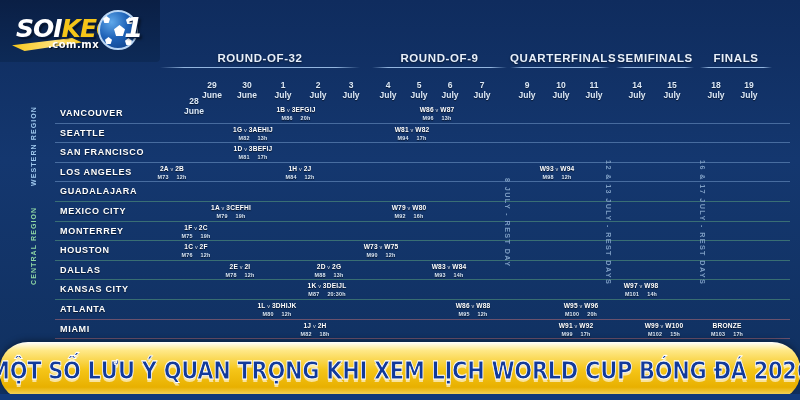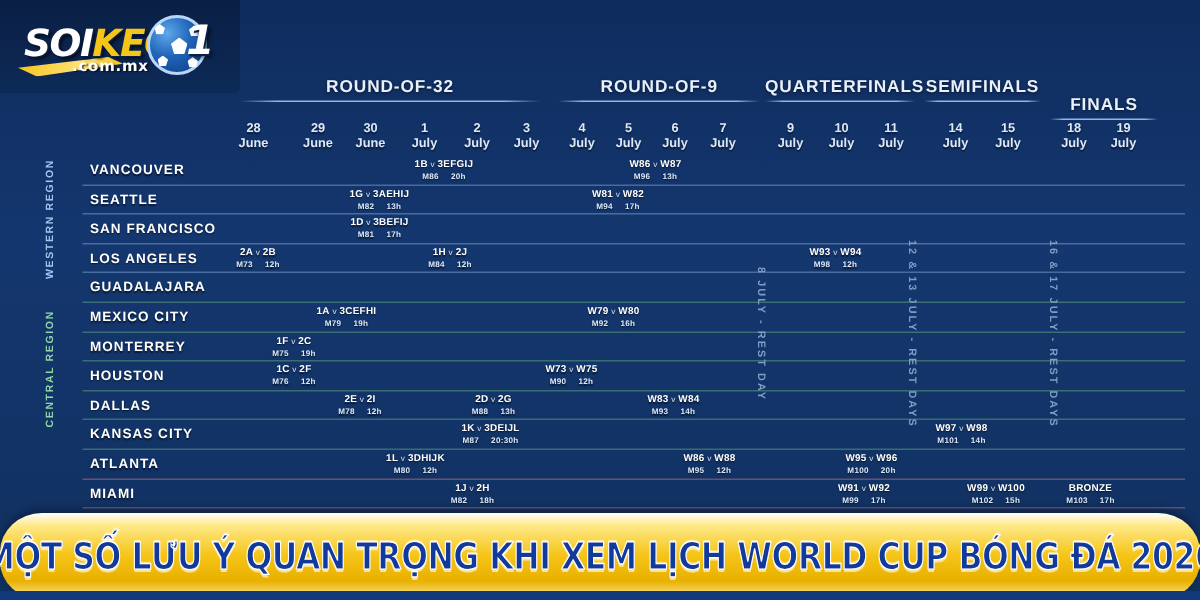--- a/index.html
+++ b/index.html
@@ -203,28 +203,28 @@
       <span class="rule"></span>
     </div>
     <div class="round-head" style="left: 510px; width: 100px;">
       <span class="rl">QUARTERFINALS</span>
       <span class="rule"></span>
     </div>
     <div class="round-head" style="left: 616px; width: 78px;">
       <span class="rl">SEMIFINALS</span>
       <span class="rule"></span>
     </div>
-    <div class="round-head" style="left: 700px; width: 72px; margin-top: 12px;">
+    <div class="round-head" style="left: 700px; width: 72px;">
       <span class="rl">FINALS</span>
       <span class="rule"></span>
     </div>
   </div>
 
 <div id="dates-row">
-    <div class="date-cell" style="left: 153px; width: 32px;">
+    <div class="date-cell" style="left: 178px; width: 32px; margin-top: 16px;">
       <div>28</div>
       <div>June</div>
     </div>
     <div class="date-cell" style="left: 196px; width: 32px;">
       <div>29</div>
       <div>June</div>
     </div>
     <div class="date-cell" style="left: 231px; width: 32px;">
       <div>30</div>
       <div>June</div>

